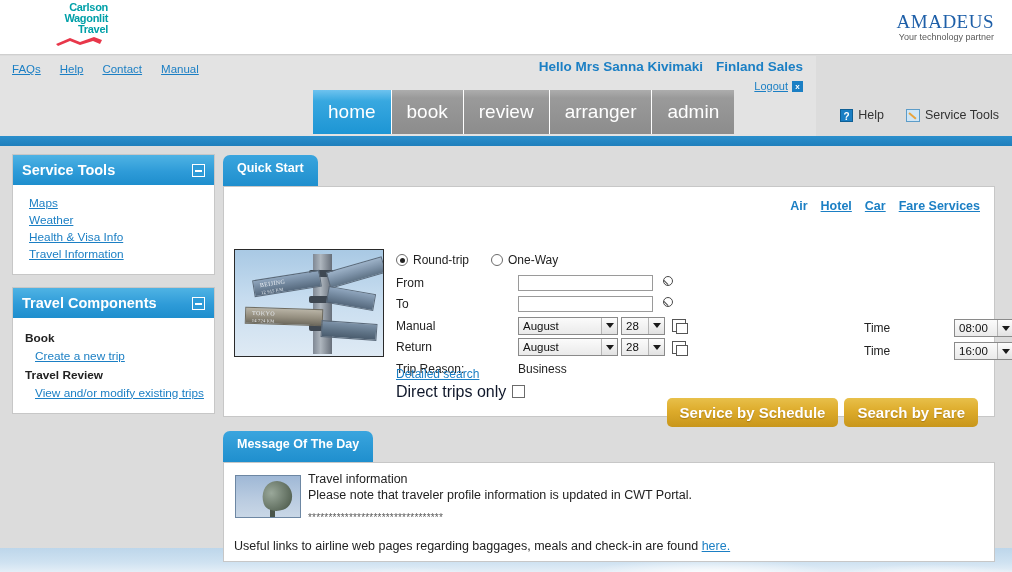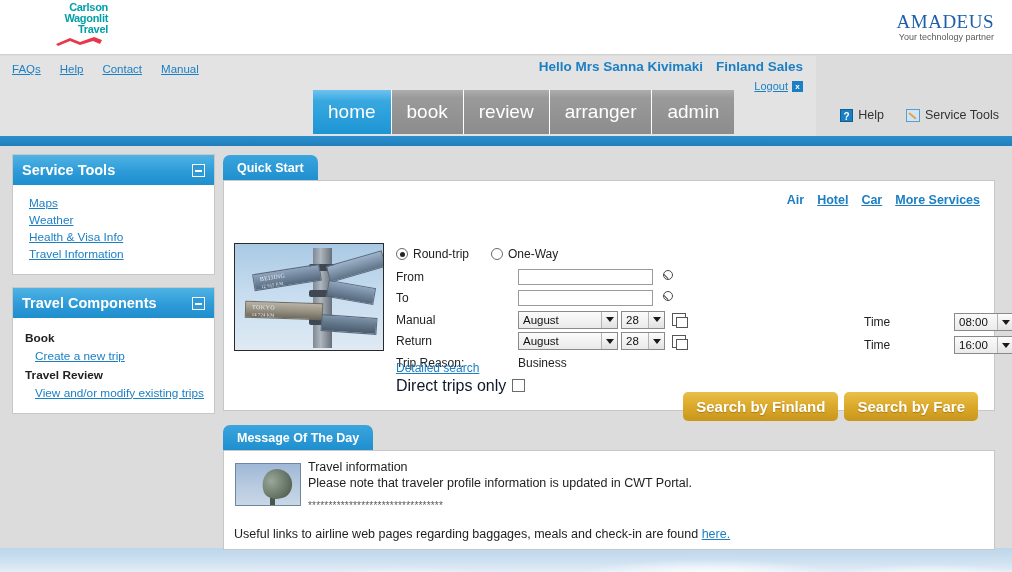--- a/index.html
+++ b/index.html
@@ -248,21 +248,21 @@
     font-size: 11.8px;
     padding: 4px 0 2px 12px;
   }
   .panel-body a.indented { padding-left: 22px; }
 
   
   #content { position: absolute; left: 223px; top: 154px; width: 772px; }
 
   .tab-label {
     display: inline-block;
-    height: 26px;
+    height: 32px;
     padding: 0 14px;
     line-height: 26px;
     background: linear-gradient(to bottom, #3aa5de, #1e8ecd);
     color: #fff;
     font-size: 12.5px;
     font-weight: bold;
     border-radius: 7px 7px 0 0;
     position: relative;
     top: 1px;
   }
@@ -605,21 +605,21 @@
 
 <div id="content">
 
   <div>
     <span class="tab-label">Quick Start</span>
   </div>
 
   <div class="card" id="quickstart-card">
 
     <div id="service-links">
-      <a href="#" class="current">Air</a><a href="#">Hotel</a><a href="#">Car</a><a href="#">More Services</a>
+      <a href="#" class="current">Air</a><a href="#">Hotel</a><a href="#">Car</a><a href="#">Fare Services</a>
     </div>
 
     <div id="signpost-img">
       <div class="sp-post"></div>
       <div class="sp-clamp" style="top:20px"></div>
       <div class="sp-clamp" style="top:46px"></div>
       <div class="sp-clamp" style="top:74px"></div>
       <div class="sp-arm" id="sp-arm1">
         <div class="txt">BEIJING<div class="sub">12 915 KM</div></div>
       </div>
@@ -715,21 +715,21 @@
         <span class="sel sel-time">
           <span class="v">16:00</span>
           <span class="arrow">
               <i></i>
             </span>
         </span>
       </div>
     </div>
 
     <div id="search-buttons">
-      <button class="gold-btn">Search by Finland</button>
+      <button class="gold-btn">Service by Schedule</button>
       <button class="gold-btn">Search by Fare</button>
     </div>
 
   </div>
 
   <div id="motd-wrap">
     <div>
       <span class="tab-label">Message Of The Day</span>
     </div>
     <div class="card" id="motd-card">

